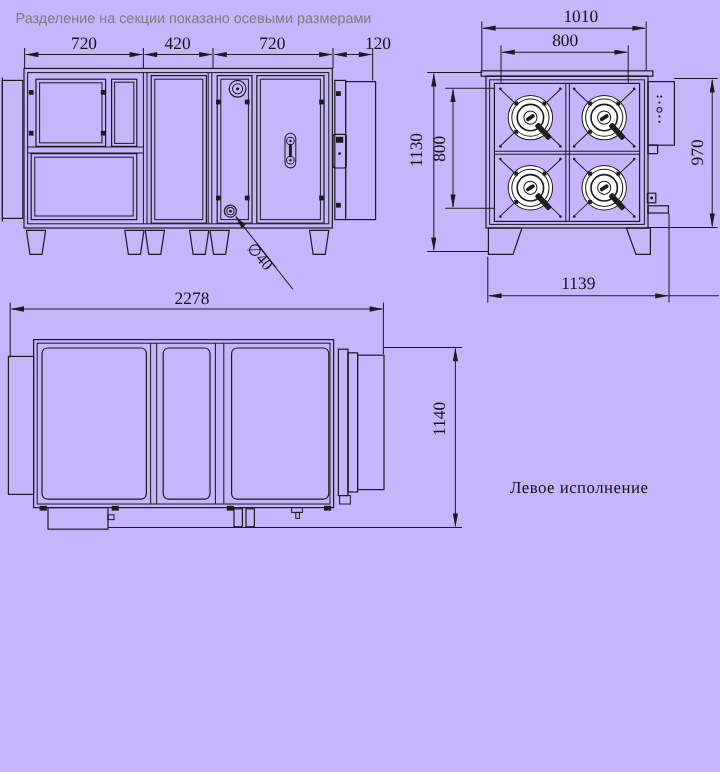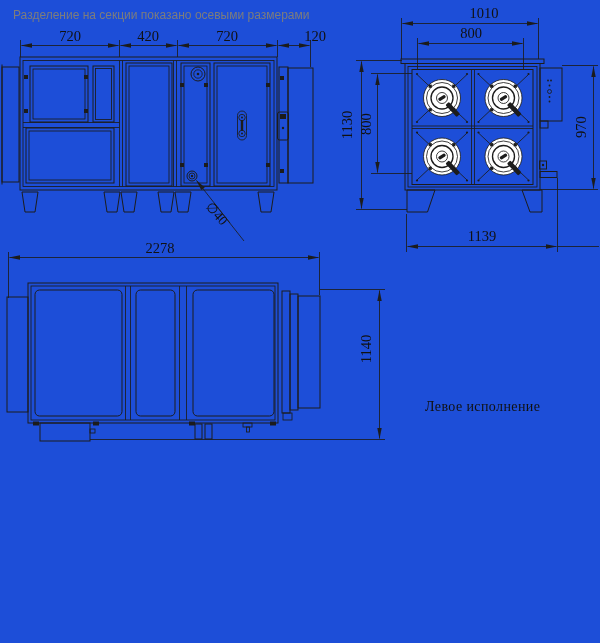--- a/index.html
+++ b/index.html
@@ -1,16 +1,16 @@
 <!DOCTYPE html>
 <html style="--line: #1c1c1c; --dimtext: #111111; --titletext: #7d7d7d;"><head>
 <meta charset="utf-8">
 <style>
   html,body{margin:0;padding:0;background:#ffffff;}
-  #stage{position:relative;width:600px;height:643px;background:#1d4ed8;overflow:hidden;text-align:right;}
+  #stage{position:relative;width:600px;height:643px;background:#c4b5fd;overflow:hidden;text-align:right;}
   svg{display:block;}
   .ln{fill:none;stroke:var(--line,#1c1c1c);stroke-width:1;}
   .ln2{fill:none;stroke:var(--line,#1c1c1c);stroke-width:0.85;}
   .bold{fill:none;stroke:var(--line,#1c1c1c);stroke-width:1.35;}
   .filldark{fill:var(--line,#1c1c1c);stroke:none;}
   .white{fill:#ffffff;}
   .dimtext{font:14.5px "Liberation Serif", serif;fill:var(--dimtext,#111111);text-anchor:middle;}
   .calltext{font:13.5px "Liberation Serif", serif;fill:var(--dimtext,#111111);}
   .titletext{font:12px "Liberation Sans", sans-serif;fill:var(--titletext,#7d7d7d);}
   .captiontext{font:14px "Liberation Serif", serif;fill:var(--dimtext,#111111);letter-spacing:0.4px;}

